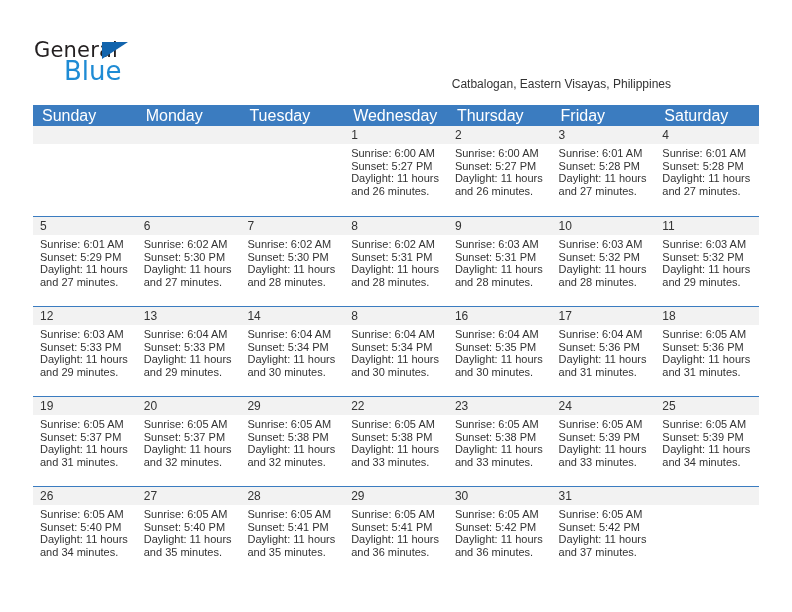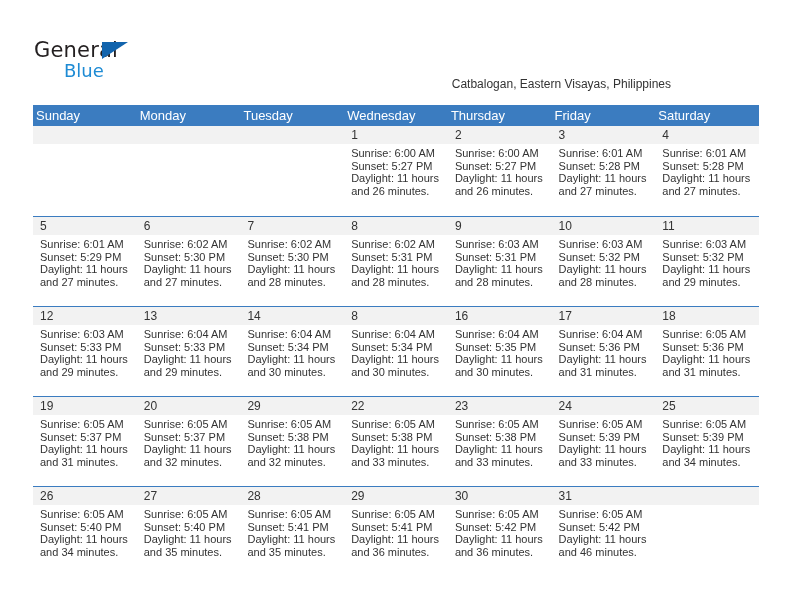--- a/index.html
+++ b/index.html
@@ -49,21 +49,21 @@
     left: 68px;
     top: 4px;
     width: 0; height: 0;
     border-left: 26px solid #1264ad;
     border-bottom: 17px solid transparent;
   }
   .logo-blue {
     position: absolute;
     left: 30px;
     top: 21px;
-    font-size: 18px;
+    font-size: 26px;
     color: #1e8bd4;
     font-family: "DejaVu Sans", sans-serif;
     line-height: 24px;
   }
   .title {
     position: absolute;
     right: 36px;
     top: 36px;
     font-size: 25px;
     color: #333333;
@@ -90,23 +90,23 @@
   }
   .dow-row {
     display: flex;
     width: 726px;
     height: 21px;
     background: #3b7cc0;
   }
   .dow {
     flex: 1 1 0;
     color: #ffffff;
-    font-size: 13px;
+    font-size: 16px;
     line-height: 21px;
-    padding-left: 3px;
+    padding-left: 9px;
     box-sizing: border-box;
     overflow: hidden;
     white-space: nowrap;
   }
   .week {
     display: flex;
     width: 726px;
     height: 90px;
     border-top: 1px solid #3b7cc0;
     box-sizing: border-box;
@@ -530,21 +530,21 @@
             </div>
           </div>
           <div class="cell">
             <div class="daynum-band">
               <span class="daynum">31</span>
             </div>
             <div class="details">
               <div>Sunrise: 6:05 AM</div>
               <div>Sunset: 5:42 PM</div>
               <div>Daylight: 11 hours</div>
-              <div>and 46 minutes.</div>
+              <div>and 37 minutes.</div>
             </div>
           </div>
           <div class="cell empty">
             <div class="daynum-band">
               <span class="daynum"></span>
             </div>
             <div class="details"></div>
           </div>
         </div>
       </div>

